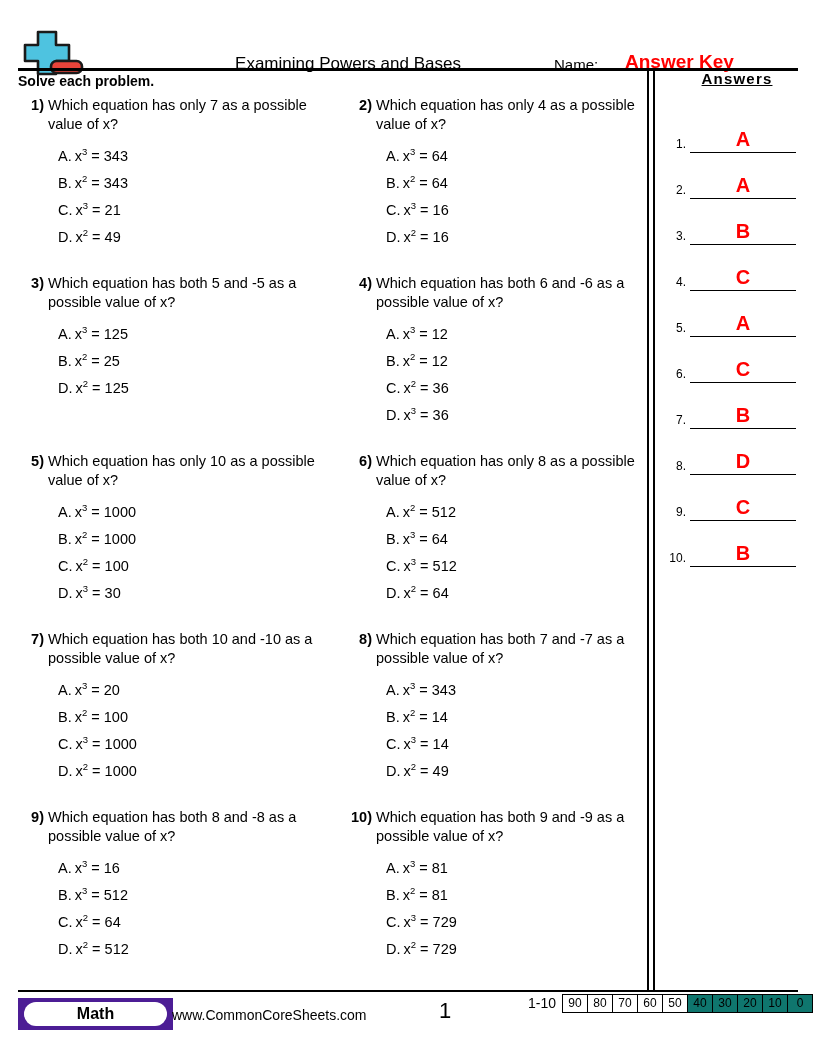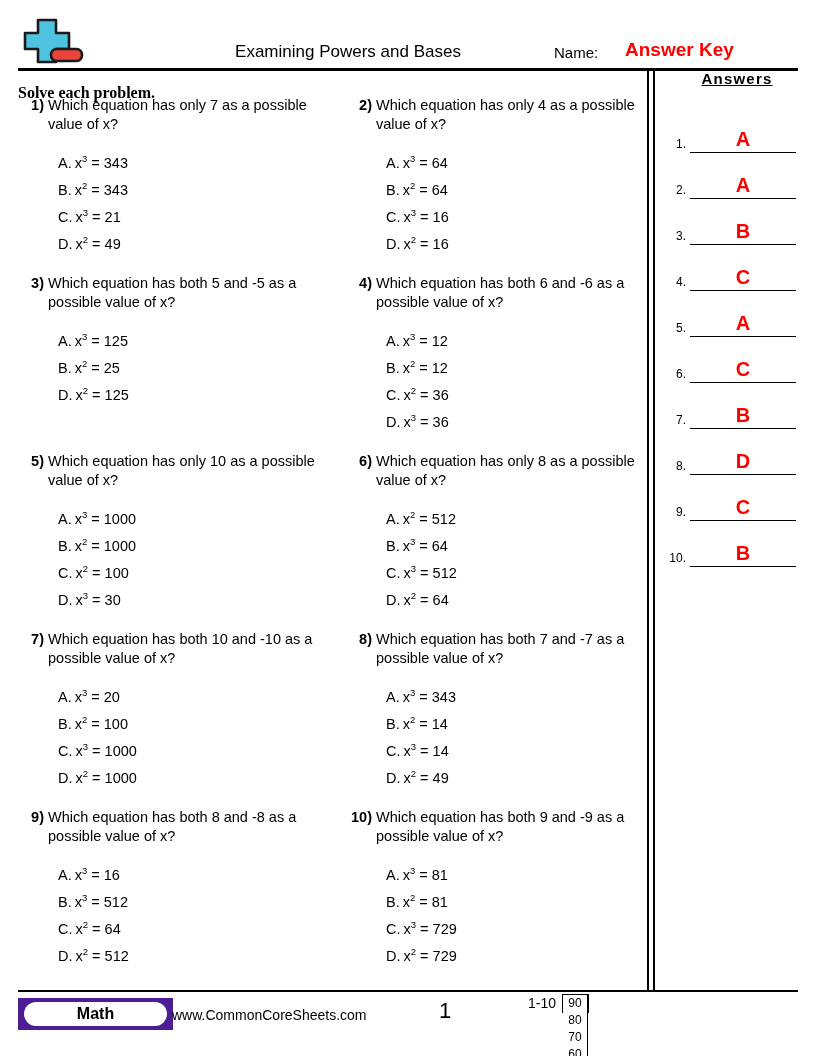--- a/index.html
+++ b/index.html
@@ -17,21 +17,21 @@
   }
   .page {
     position: absolute;
     inset: 0;
   }
 
   
   .header {
     position: absolute;
     left: 18px;
-    top: 16px;
+    top: 28px;
     width: 780px;
     height: 50px;
   }
   .logo {
     position: absolute;
     left: 0px;
     top: 0px;
     width: 72px;
     height: 48px;
   }
@@ -69,25 +69,24 @@
     left: 18px;
     top: 68px;
     width: 780px;
     height: 3px;
     background: #000;
   }
 
   .instructions {
     position: absolute;
     left: 18px;
-    top: 84px;
-    font-size: 16px;
+    top: 72px;
+    font-size: 14px;
     font-weight: bold;
     line-height: 18px;
-    font-family: Liberation Serif, serif;
   }
 
   
   .divider {
     position: absolute;
     left: 647px;
     top: 71px;
     width: 8px;
     height: 919px;
   }
@@ -132,21 +131,21 @@
     left: 0px;
     top: 0px;
     width: 26px;
     text-align: right;
     font-weight: bold;
     font-size: 14.5px;
   }
   .qtext { display: block; }
 
   .choices {
-    margin-top: 16px;
+    margin-top: 9px;
     padding-left: 40px;
   }
   .choice {
     font-size: 14.5px;
     line-height: 27px;
     white-space: nowrap;
   }
   .choice .cl { margin-right: 3px; }
   .choice sup {
     font-size: 9.5px;
@@ -269,21 +268,20 @@
   .scale-label {
     font-size: 14px;
     line-height: 19px;
     padding-right: 6px;
     color: #000;
   }
   .scale-cells {
     display: flex;
     border: 1px solid #000;
     height: 17px;
-    flex-direction: column;
   }
   .scale-cell {
     width: 24px;
     border-right: 1px solid #000;
     font-size: 12px;
     line-height: 17px;
     text-align: center;
     background: #ffffff;
     color: #000;
   }

